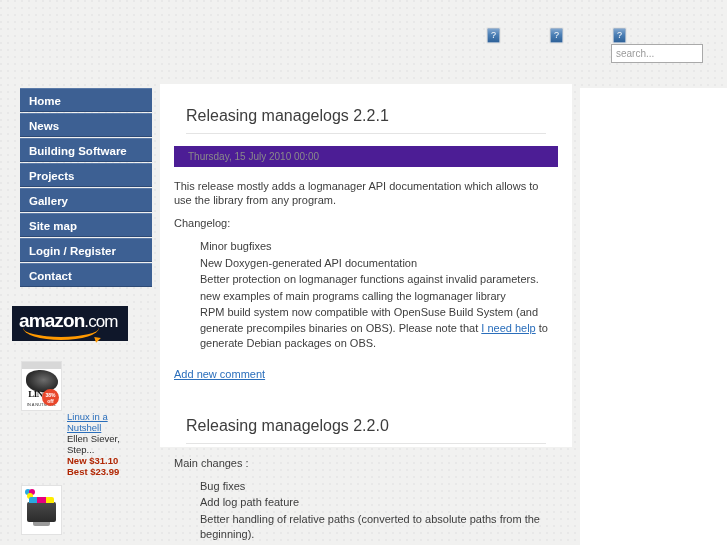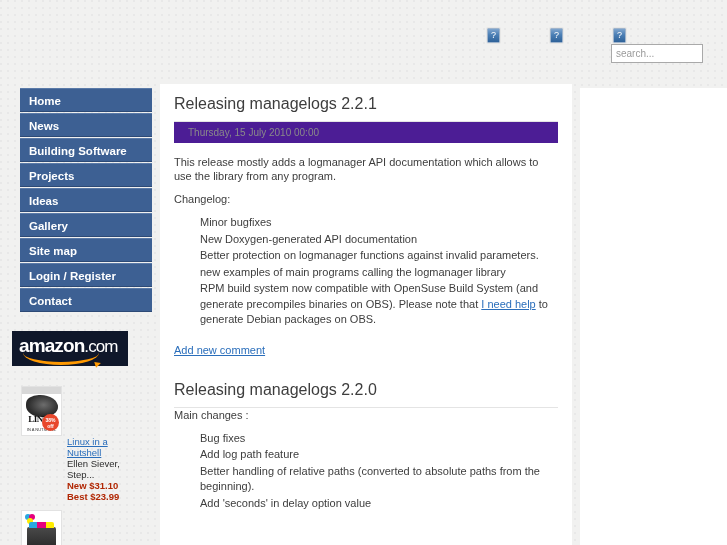--- a/index.html
+++ b/index.html
@@ -23,21 +23,21 @@
     background-color: #f1f1f0;
     background-image:
       radial-gradient(circle at 1px 1px, rgba(0,0,0,0.035) 1px, transparent 0);
     background-size: 7px 7px;
     z-index: 0;
   }
   .page {
     position: relative;
     z-index: 1;
     width: 727px;
-    height: 545px;
+    height: 447px;
   }
 
   
   .header {
     position: absolute;
     top: 0; left: 0;
     width: 727px;
     height: 80px;
   }
   .header-icons {
@@ -276,21 +276,21 @@
     content:""; position:absolute; bottom:-4px; left:6px; width:17px; height:4px;
     background:#9a9a9a; border-radius: 0 0 2px 2px;
   }
 
   
   .article { padding: 0 14px; }
   .article-title {
     font-size: 16px;
     color: #3d3d3d;
     font-weight: normal;
-    margin: 0;
+    margin: 12px;
     padding: 11px 0 8px 0;
     border-bottom: 1px solid #e4e4e4;
   }
   .article-date {
     background: #4c1d95;
     color: #8a8a8a;
     font-size: 10px;
     padding: 5px 0 5px 14px;
     margin-bottom: 12px;
   }
@@ -343,21 +343,20 @@
     </div>
   </div>
 
   <div class="col-left">
 
     <nav class="menu">
       <a class="menu-item">Home</a>
       <a class="menu-item">News</a>
       <a class="menu-item">Building Software</a>
       <a class="menu-item">Projects</a>
-      <a class="menu-item">Ideas</a>
       <a class="menu-item">Gallery</a>
       <a class="menu-item">Site map</a>
       <a class="menu-item">Login / Register</a>
       <a class="menu-item">Contact</a>
     </nav>
 
     <div class="amazon-block">
 
       <div class="amazon-logo">
         <span class="az-text"><span>amazon</span><span class="dotcom">.com</span></span>

